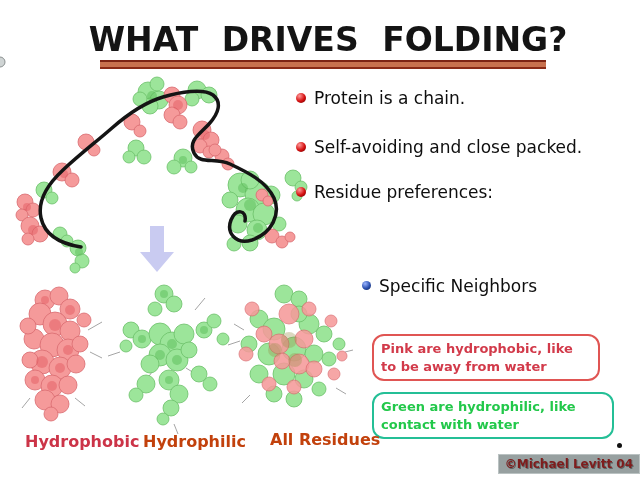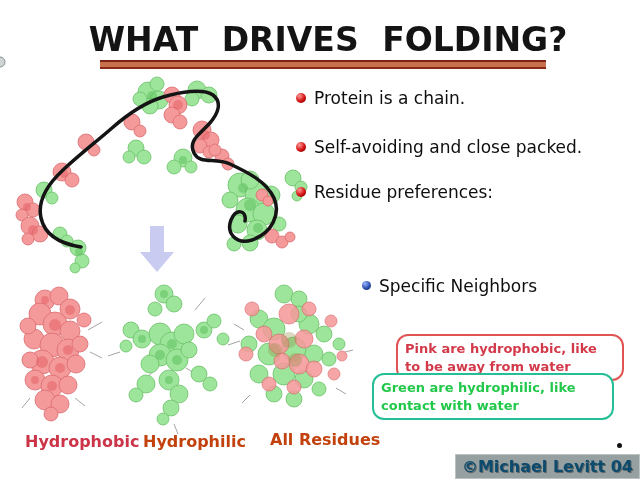--- a/index.html
+++ b/index.html
@@ -10,28 +10,28 @@
               color:#141414;word-spacing:12px;letter-spacing:0;padding-left:16px;}
   .title-underline{left:100px;top:60px;width:446px;height:5px;background:#c8714e;
                    border-top:2px solid #7d2414;border-bottom:2px solid #8a2a16;}
   .b-row{position:absolute;display:flex;align-items:flex-start;}
   .ball{flex:0 0 auto;width:10px;height:10px;border-radius:50%;margin-top:5px;margin-right:8px;}
   .ball.red{background:radial-gradient(circle at 35% 30%, #ff9999, #d40f0f 55%, #5e0000);}
   .ball.blue{width:9px;height:9px;background:radial-gradient(circle at 35% 30%, #9ab4ff, #2a4fae 55%, #0e1f4e);}
   .btext{font-size:17px;font-weight:normal;color:#0e0e0e;white-space:nowrap;}
   .callout{position:absolute;border-radius:12px;padding:4px 7px;font-weight:bold;
            font-size:13px;line-height:1.35;background:#fff;}
-  .callout.pink{left:372px;top:334px;width:210px;border:2px solid #e05553;color:#d23a4a;margin-left:24px;}
-  .callout.green{left:372px;top:373px;width:224px;border:2px solid #24bf96;color:#22c84a;}
+  .callout.pink{left:372px;top:334px;width:210px;border:2px solid #e05553;color:#d23a4a;}
+  .callout.green{left:372px;top:392px;width:224px;border:2px solid #24bf96;color:#22c84a;}
   .cluster-label{position:absolute;font-size:16px;font-weight:bold;white-space:nowrap;}
   #lab-hydrophobic{left:25px;top:432px;color:#cc3448;}
   #lab-hydrophilic{left:143px;top:432px;color:#c2410c;}
   #lab-all{left:270px;top:430px;color:#c2410c;}
   .watermark{position:absolute;right:0;top:454px;background:#97a0a0;border:1px solid #bac2c2;
-             color:#0c4a6e;font-size:16px;font-weight:bold;padding:2px 6px;
+             color:#7f1d1d;font-size:12px;font-weight:bold;padding:2px 6px;
              text-shadow:1px 1px 0 #5f6868;white-space:nowrap;}
   .period-dot{position:absolute;left:617px;top:443px;width:5px;height:5px;border-radius:50%;background:#111;}
   svg.art{position:absolute;left:0;top:0;}
   .bp{fill:#f59a9a;stroke:#d96b70;stroke-width:.8;}
   .bpd{fill:#e2575e;opacity:.45;}
   .bpo{fill:#f59a9a;opacity:.88;stroke:#d96b70;stroke-width:.8;}
   .bg2{fill:#9ce59a;stroke:#6cc06a;stroke-width:.8;}
   .bgd{fill:#55b852;opacity:.45;}
   .olive{fill:#97904a;opacity:.35;}
   .chain{fill:none;stroke:#141414;stroke-width:3.5;stroke-linecap:round;stroke-linejoin:round;}

